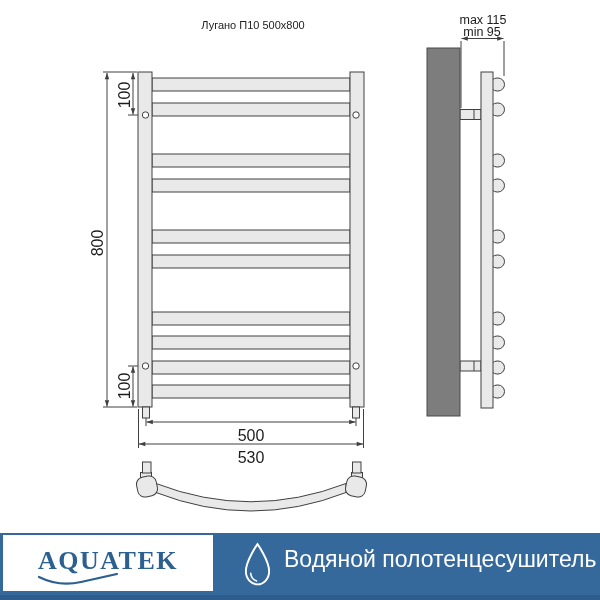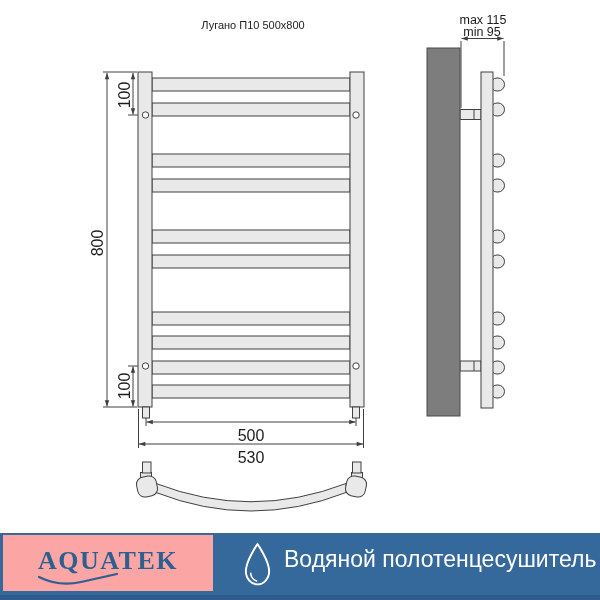--- a/index.html
+++ b/index.html
@@ -6,21 +6,21 @@
   #stage{position:relative;width:600px;height:600px;background:#ffffff;overflow:hidden;
          font-family:"Liberation Sans",sans-serif;}
   #title{position:absolute;left:253px;top:19px;transform:translateX(-50%);
          font-size:11px;color:#222;white-space:nowrap;}
   #drawing{position:absolute;left:0;top:0;}
   .dimtext{font-family:"Liberation Sans",sans-serif;font-size:16px;fill:#1c1c1c;}
   .dimtext-small{font-family:"Liberation Sans",sans-serif;font-size:12.5px;fill:#1c1c1c;}
   
   #footer{position:absolute;left:0;top:533px;width:600px;height:62px;
           background:#35689B;border-bottom:5px solid #2D5C8D;}
-  #logo-box{position:absolute;left:3px;top:2px;width:210px;height:56px;background:#fca5a5;
+  #logo-box{position:absolute;left:3px;top:2px;width:210px;height:56px;background:#ffffff;
             display:flex;align-items:center;justify-content:center;}
   #logo-text{font-family:"Liberation Serif",serif;font-weight:600;font-size:26px;
              letter-spacing:1.5px;color:#2C6090;margin-top:-4px;}
   #logo-swoosh{position:absolute;left:34px;top:38px;}
   #drop-icon{position:absolute;left:242px;top:9px;}
   #footer-label{position:absolute;left:284px;top:0;height:52px;display:flex;align-items:center;
                 color:#ffffff;font-size:23px;white-space:nowrap;}
 </style>
 </head>
 <body>

